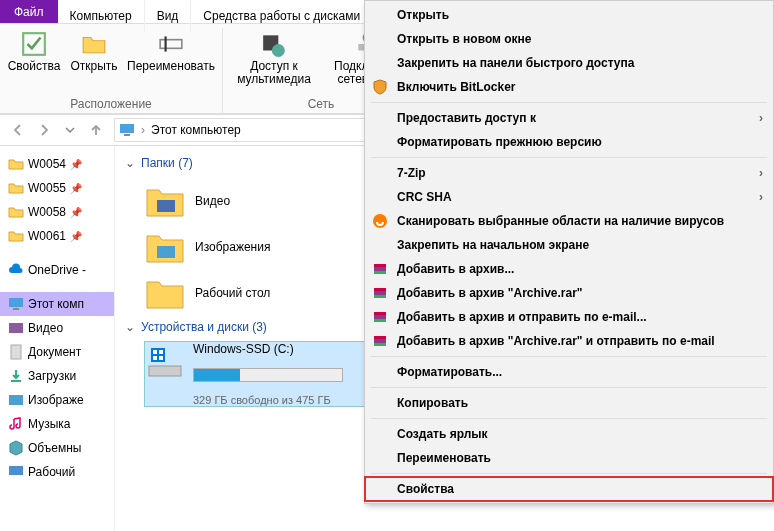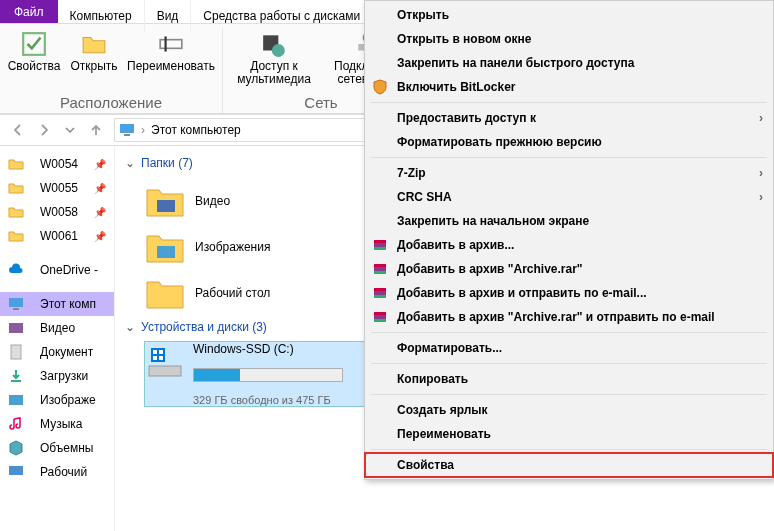--- a/index.html
+++ b/index.html
@@ -9,33 +9,33 @@
   .tabs { display: flex; height: 24px; background: #fff; border-bottom: 1px solid #ddd; align-items: stretch; position: relative; }
   .tab-file { background: #7719aa; color: #fff; padding: 0 14px; display: flex; align-items: center; }
   .tab { padding: 16px 12px; display: flex; align-items: center; border-right: 1px solid #eee; }
 
   
   .ribbon { display: flex; height: 90px; background: #fafafa; border-bottom: 1px solid #ddd; padding-top: 4px; }
   .rgroup { display: flex; flex-direction: column; align-items: center; padding: 0 6px; border-right: 1px solid #e5e5e5; }
   .rgroup-row { display: flex; gap: 4px; flex: 1; align-items: flex-start; }
   .rbtn { display: flex; flex-direction: column; align-items: center; width: 56px; padding: 2px; gap: 2px; text-align: center; font-size: 11px; line-height: 1.1; }
   .ricon { width: 28px; height: 28px; display: flex; align-items: center; justify-content: center; }
-  .rgroup-label { font-size: 15px; color: #666; padding: 2px 0; }
+  .rgroup-label { font-size: 12px; color: #666; padding: 2px 0; }
   .rbtn-wide { width: 90px; }
 
   
   .addr { display: flex; align-items: center; height: 32px; border-top: 1px solid #ddd; border-bottom: 1px solid #ddd; padding: 0 6px; gap: 6px; }
   .addr-nav { display: flex; gap: 2px; }
   .addr-btn { width: 24px; height: 24px; display: flex; align-items: center; justify-content: center; color: #a0a0a0; }
   .addr-path { flex: 1; display: flex; align-items: center; gap: 6px; border: 1px solid #ddd; height: 24px; padding: 0 4px; }
 
   
   .main { display: flex; height: 385px; }
   .tree { width: 115px; border-right: 1px solid #eee; overflow: hidden; padding-top: 6px; }
-  .tree-item { display: flex; align-items: center; gap: 16px; height: 24px; padding-left: 8px; font-size: 12px; white-space: nowrap; }
+  .tree-item { display: flex; align-items: center; gap: 4px; height: 24px; padding-left: 8px; font-size: 12px; white-space: nowrap; }
   .tree-item.sel { background: #c4b5fd; }
   .pin { color: #888; font-size: 10px; }
   .ticon { width: 16px; height: 16px; flex-shrink: 0; }
 
   .content { flex: 1; padding: 6px 10px; overflow: hidden; }
   .group-head { display: flex; align-items: center; gap: 6px; color: #164cae; font-size: 13px; margin: 4px 0 8px 0; }
   .group-head .chev { color: #555; }
   .folder-row { display: flex; align-items: center; gap: 10px; height: 46px; padding-left: 20px; }
   .folder-big { width: 40px; height: 34px; }
 
@@ -354,20 +354,29 @@
   <div class="ctx-sep"></div>
   <div class="ctx-item">
       <span>7-Zip</span>
       <span class="arrow">›</span>
     </div>
   <div class="ctx-item">
       <span>CRC SHA</span>
       <span class="arrow">›</span>
     </div>
   <div class="ctx-item">
+      <span class="cicon">
+        <svg viewBox="0 0 16 16" width="16" height="16">
+          <circle cx="8" cy="8" r="7" fill="#ff7b00"></circle>
+          <path d="M5 9a3 3 0 006 0" fill="none" stroke="#fff" stroke-width="2"></path>
+        </svg>
+      </span>
+      <span>Сканировать выбранные области на наличие вирусов</span>
+    </div>
+  <div class="ctx-item">
       <span>Закрепить на начальном экране</span>
     </div>
   <div class="ctx-item">
       <span class="cicon">
         <svg viewBox="0 0 16 16" width="16" height="16">
           <rect x="2" y="3" width="12" height="10" fill="#8b3a8b"></rect>
           <rect x="2" y="3" width="12" height="3" fill="#c04"></rect>
           <rect x="2" y="10" width="12" height="3" fill="#3a6"></rect>
         </svg>
       </span>

